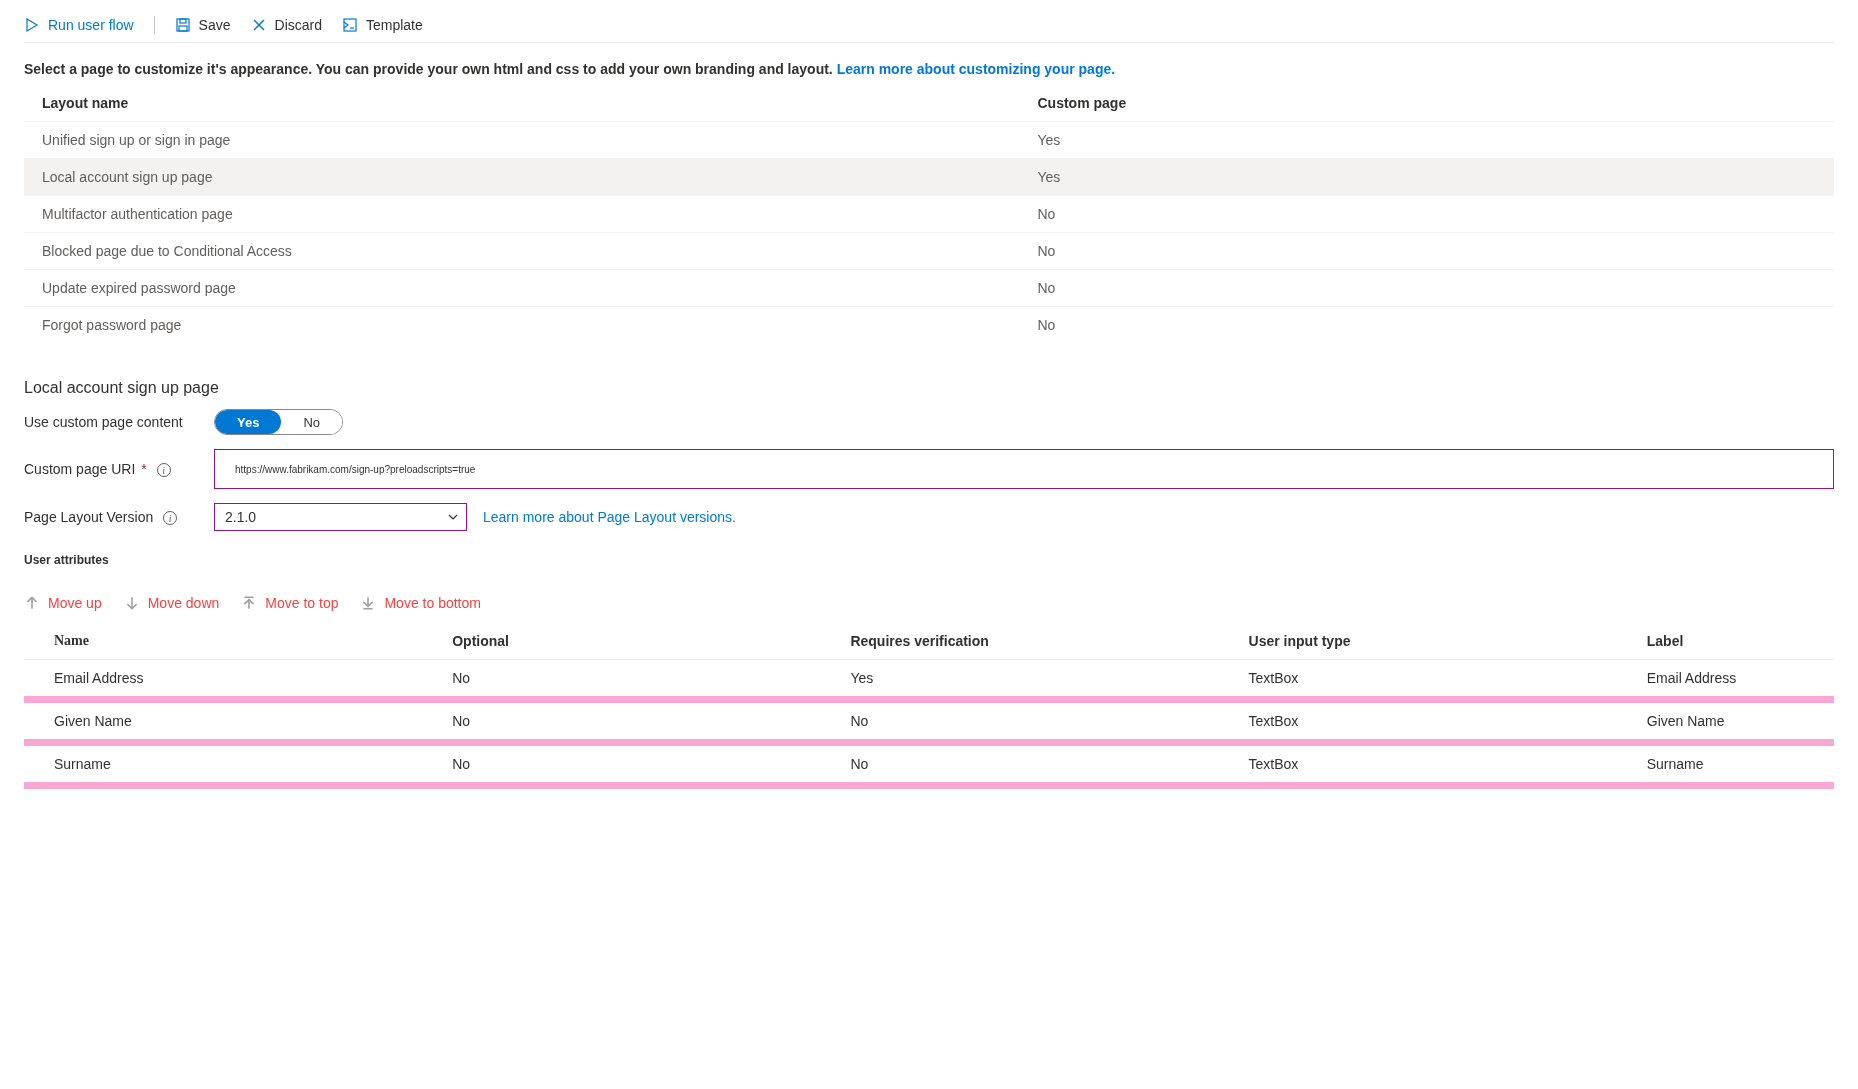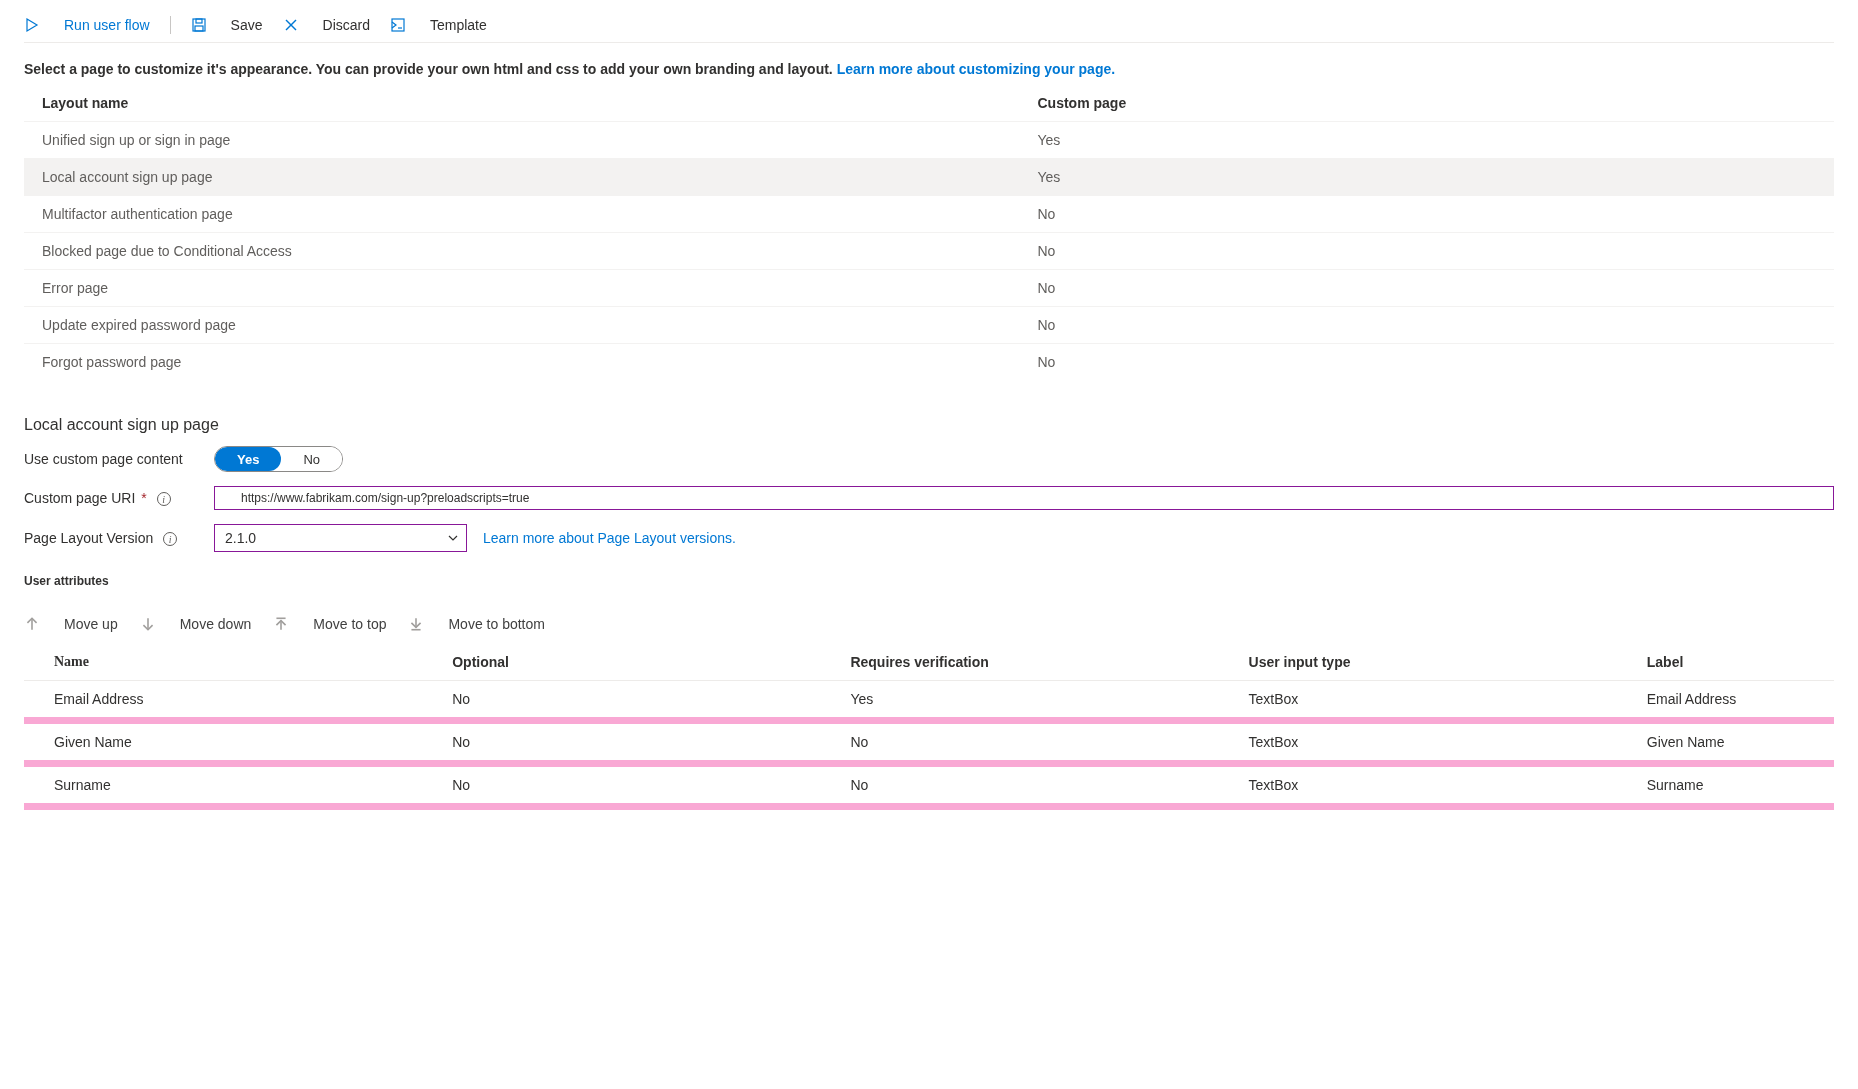--- a/index.html
+++ b/index.html
@@ -14,21 +14,21 @@
     display: flex;
     align-items: center;
     gap: 20px;
     padding: 8px 0;
     border-bottom: 1px solid #edebe9;
     margin-bottom: 18px;
   }
   .toolbar-btn {
     display: flex;
     align-items: center;
-    gap: 24px;
+    gap: 8px;
     font-size: 14px;
     color: #323130;
     cursor: pointer;
     background: none;
     border: none;
   }
   .toolbar-btn.primary { color: #0078d4; }
   .toolbar-btn svg { width: 16px; height: 16px; }
   .toolbar-divider { width: 1px; height: 18px; background: #c8c6c4; }
   .intro-text { color: #323130; margin-bottom: 8px; font-weight: bold; }
@@ -90,24 +90,24 @@
     border: none;
   }
   .toggle-opt.active {
     background: #0078d4;
     color: #fff;
     font-weight: 600;
     border-radius: 14px;
   }
   .text-input {
     flex: 1;
-    height: 24px;
-    padding: 0 26px;
+    height: 40px;
+    padding: 0 20px;
     border: 1px solid #881798;
-    font-size: 12px;
+    font-size: 10px;
     font-family: inherit;
     color: #323130;
     outline: none;
   }
   .select-wrap {
     position: relative;
     width: 253px;
   }
   .select-input {
     width: 100%;
@@ -135,21 +135,21 @@
     font-size: 14px;
   }
   .subheading { font-size: 12px; color: #323130; margin-top: 22px; margin-bottom: 28px; }
   .attr-toolbar {
     display: flex;
     align-items: center;
     gap: 22px;
     color: #a19f9d;
     margin-bottom: 12px;
   }
-  .attr-toolbar .toolbar-btn { color: #404040; cursor: default; }
+  .attr-toolbar .toolbar-btn { color: #ef4444; cursor: default; }
   .attr-table { width: 100%; border-collapse: collapse; }
   .attr-table th {
     text-align: left;
     font-weight: 600;
     padding: 10px 18px 10px 30px;
     color: #323130;
     border-bottom: 1px solid #edebe9;
   }
   .attr-table td {
     padding: 10px 18px 10px 30px;
@@ -218,24 +218,20 @@
       <tr class="data-row selected">
         <td>Local account sign up page</td>
         <td>Yes</td>
       </tr>
       <tr class="data-row">
         <td>Multifactor authentication page</td>
         <td>No</td>
       </tr>
       <tr class="data-row">
         <td>Blocked page due to Conditional Access</td>
-        <td>No</td>
-      </tr>
-      <tr class="data-row">
-        <td>Error page</td>
         <td>No</td>
       </tr>
       <tr class="data-row">
         <td>Update expired password page</td>
         <td>No</td>
       </tr>
       <tr class="data-row">
         <td>Forgot password page</td>
         <td>No</td>
       </tr>

